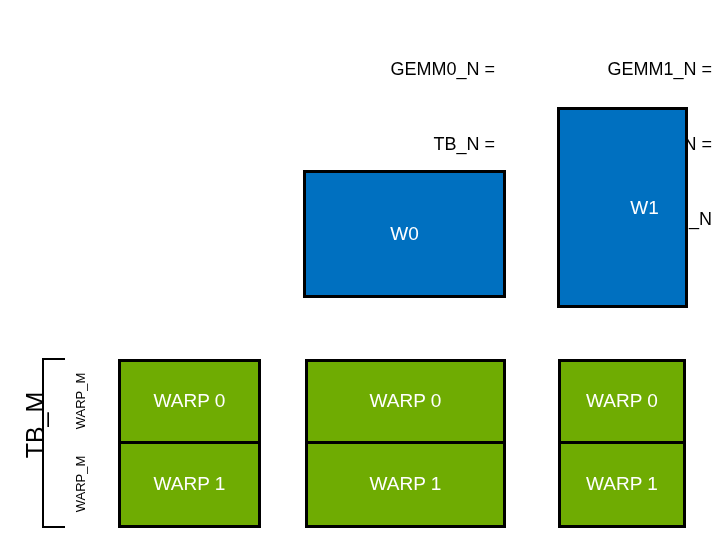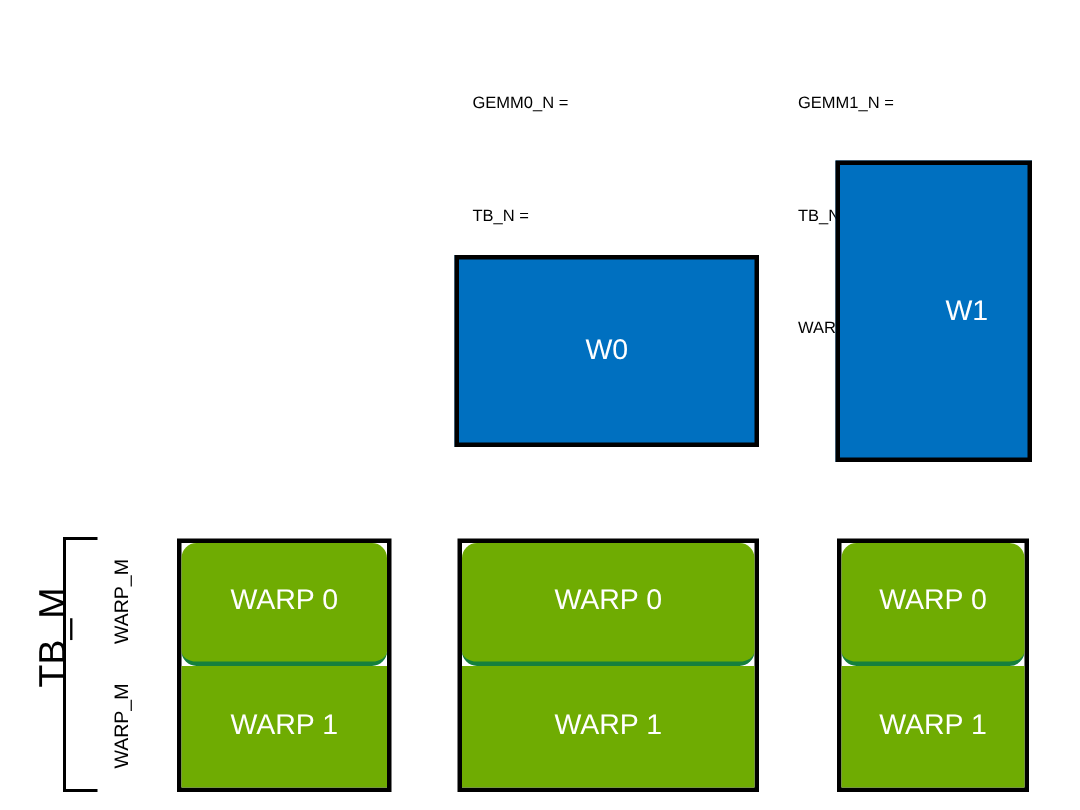--- a/index.html
+++ b/index.html
@@ -16,22 +16,22 @@
   #canvas {
     position: relative;
     width: 720px;
     height: 540px;
     background: #ffffff;
   }
 
   
   .col-header {
     position: absolute;
-    text-align: left;
-    font-size: 11px;
+    text-align: right;
+    font-size: 18px;
     line-height: 25px;
     color: #000000;
     white-space: pre;
     letter-spacing: 0px;
   }
   .col-header .hline { display: block; }
 
   #header-gemm0 { left: 315px; top: 7px; width: 180px; }
   #header-gemm1 { left: 532px; top: 7px; width: 180px; }
 
@@ -63,21 +63,21 @@
   .green-cell {
     flex: 1 1 50%;
     background: #6fac02;
     color: #ffffff;
     font-size: 19px;
     display: flex;
     align-items: center;
     justify-content: center;
     box-sizing: border-box;
   }
-  .green-cell.top { border-bottom: 3px solid #15803d; border-radius: 10px; }
+  .green-cell.top { border-bottom: 3px solid #000000; }
 
   #green-col-0 { left: 118px; width: 143px; }
   #green-col-1 { left: 305px; width: 201px; }
   #green-col-2 { left: 558px; width: 128px; }
 
   
   .vlabel {
     position: absolute;
     color: #000000;
     white-space: nowrap;

